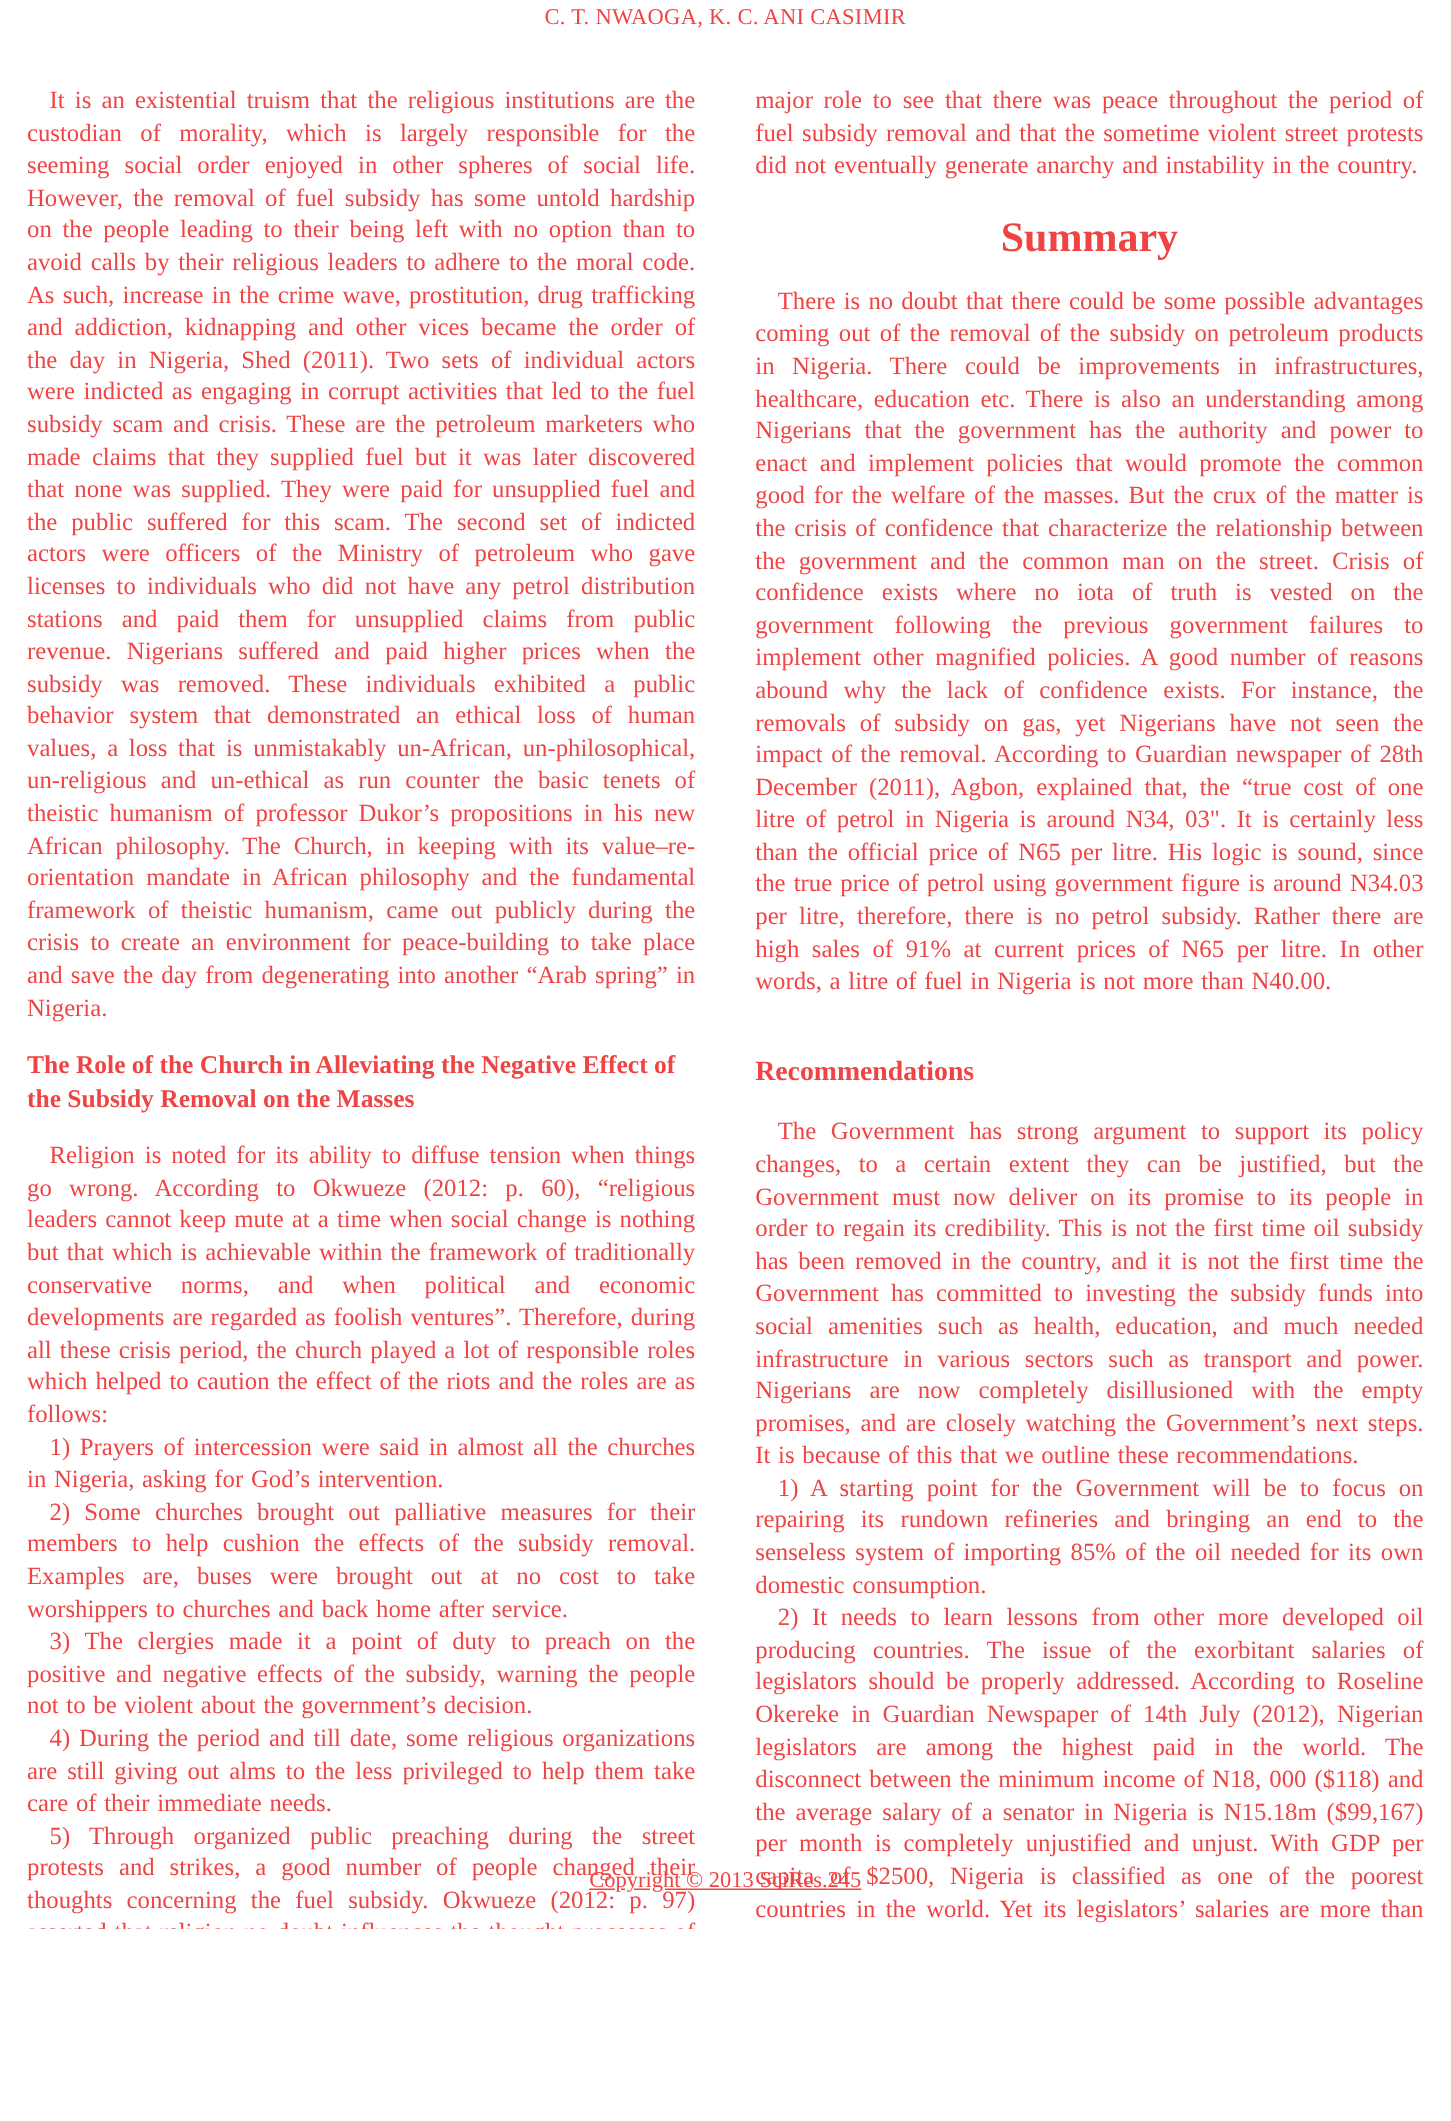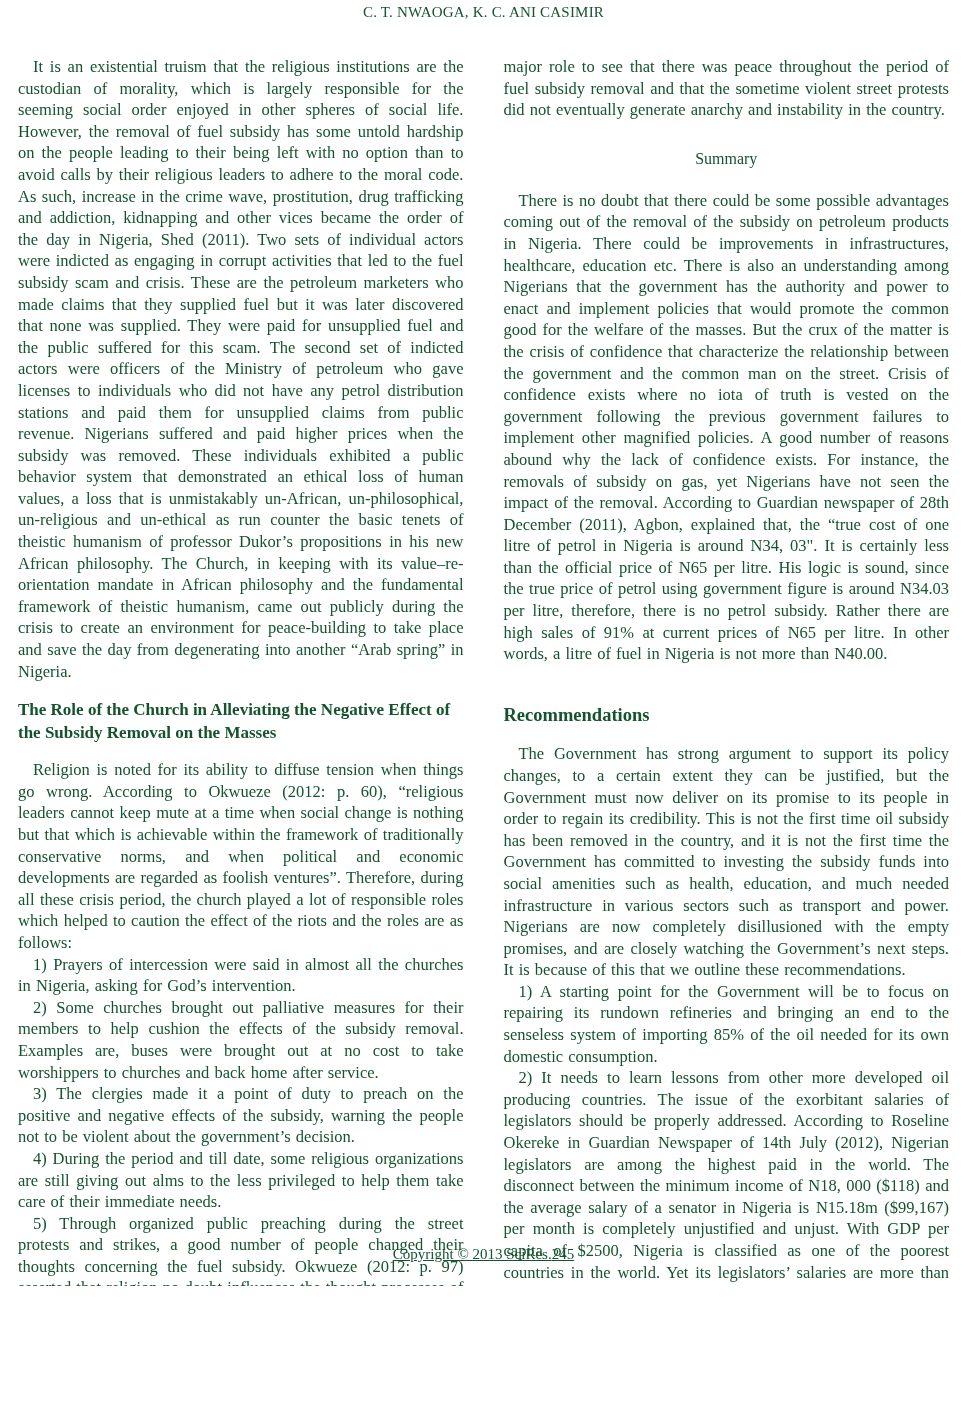--- a/index.html
+++ b/index.html
@@ -1,21 +1,21 @@
 <!DOCTYPE html>
 <html lang="en"><head>
 <meta charset="utf-8">
 <style>
   html, body { margin: 0; padding: 0; background: #ffffff; }
   .page {
     position: relative;
     width: 967px;
     height: 1286px;
     background: #ffffff;
-    color: #14532d;
+    color: #ef4444;
     font-family: "Liberation Serif", "DejaVu Serif", serif;
     overflow: hidden;
     box-sizing: border-box;
   }
   .running-header {
     padding-top: 3px;
     text-align: center;
     font-size: 15px;
     line-height: 18px;
     letter-spacing: 0.2px;
@@ -42,23 +42,23 @@
   .col p.noindent { text-indent: 0; }
   .section-heading {
     font-size: 17px;
     line-height: 22.5px;
     font-weight: bold;
     text-align: left;
     margin: 17px 0 15px 0;
     text-indent: 0;
   }
   .centered-heading {
-    font-size: 16px;
+    font-size: 28px;
     line-height: 24px;
-    font-weight: normal;
+    font-weight: bold;
     text-align: center;
     margin: 26px 0 19px 0;
     text-indent: 0;
   }
   .recs-heading {
     font-size: 18.5px;
     line-height: 22.5px;
     font-weight: bold;
     text-align: left;
     margin: 39px 0 17px 0;

